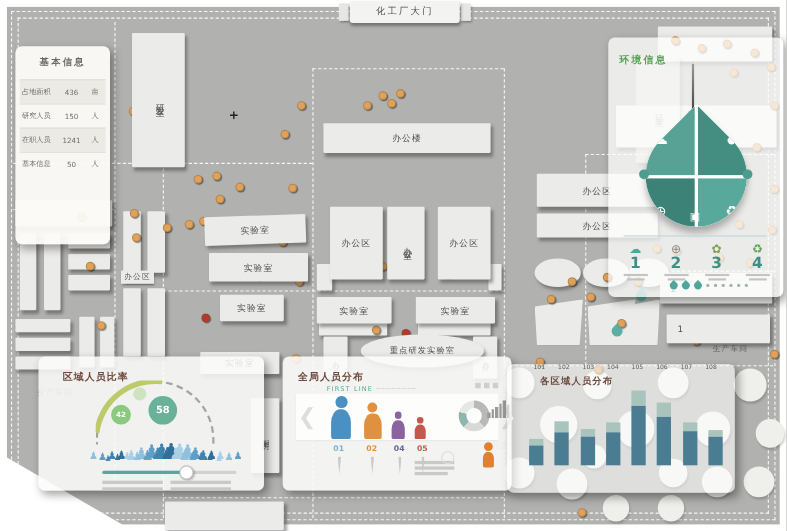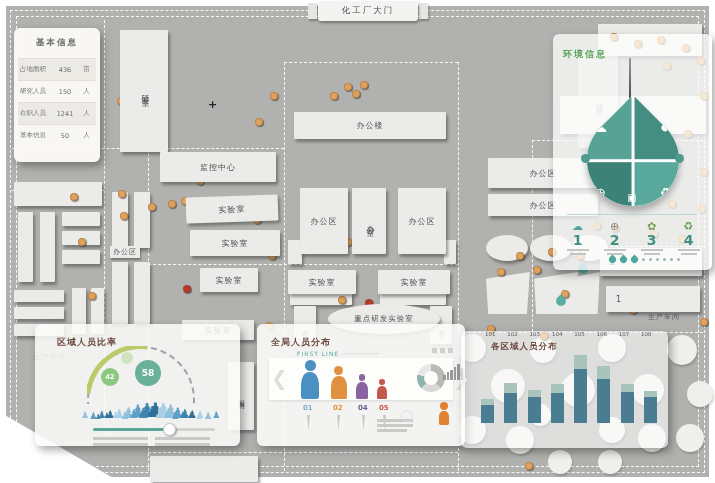--- a/index.html
+++ b/index.html
@@ -21,21 +21,21 @@
   .bld.trap{clip-path:polygon(0 16%,100% 0,93% 100%,5% 100%)}
   .maplabel{position:absolute;font-size:7px;color:#5a5a5a;letter-spacing:1px}
   .dot{position:absolute;width:6px;height:6px;border-radius:50%;
        box-shadow:1px 1px 1px rgba(0,0,0,.45);border:1px solid rgba(120,80,20,.35)}
   .raindrop{position:absolute;width:10px;height:10px;background:#4ea79a;
        border-radius:0 50% 50% 50%;transform:rotate(45deg);opacity:.9}
   .tree{position:absolute;border-radius:50%;background:#efefec;box-shadow:1px 2px 2px rgba(0,0,0,.18)}
   .panel{position:absolute;border-radius:6px;box-shadow:3px 4px 8px rgba(0,0,0,.35)}
   .ptitle{position:absolute;font-size:9px;font-weight:bold;color:#6d4a3f;letter-spacing:1px}
   
-  #basic-panel{left:14px;top:28px;width:86px;height:134px;background:rgba(252,251,248,.94)}
+  #basic-panel{left:14px;top:42px;width:86px;height:180px;background:rgba(252,251,248,.94)}
   #basic-title{position:absolute;top:9px;width:100%;text-align:center;font-size:8.5px;font-weight:bold;color:#6a6a6a;letter-spacing:2px}
   #basic-table{position:absolute;top:30px;left:4px;right:4px}
   .brow{display:flex;align-items:center;height:21px;border-top:1px solid #e2ded8;font-size:6.5px;color:#6e6e6e}
   .brow:nth-child(odd){background:#eceae5}
   .brow .bl{width:33px;padding-left:2px}
   .brow .bvv{width:24px;text-align:center}
   .brow .bu{flex:1;text-align:center}
   
   #env-panel{left:553px;top:34px;width:159px;height:236px;background:rgba(255,255,255,.74)}
   #env-title{position:absolute;left:10px;top:14px;font-size:9px;font-weight:bold;color:#55a355;letter-spacing:2px}
@@ -176,23 +176,20 @@
       <div class="tree" style="left: 599px; top: 417px; width: 26px; height: 26px;"></div>
       <div class="tree" style="left: 529px; top: 404px; width: 22px; height: 22px;"></div>
     </div>
 
   <div class="bld v z2" style="left:120px;top:30px;width:48px;height:122px">
       <span>研发室</span>
     </div>
   <div class="bld z2" style="left:294px;top:112px;width:152px;height:27px">
       <span>办公楼</span>
     </div>
-  <div class="bld z2" style="left:160px;top:152px;width:116px;height:30px">
-      <span>监控中心</span>
-    </div>
   <div class="bld z2" style="left:186px;top:196px;width:92px;height:26px;transform:rotate(-2deg)">
       <span>实验室</span>
     </div>
   <div class="bld z2" style="left:190px;top:230px;width:90px;height:26px">
       <span>实验室</span>
     </div>
   <div class="bld z2" style="left:200px;top:268px;width:58px;height:24px">
       <span>实验室</span>
     </div>
   <div class="bld z2" style="left:182px;top:320px;width:72px;height:20px">

